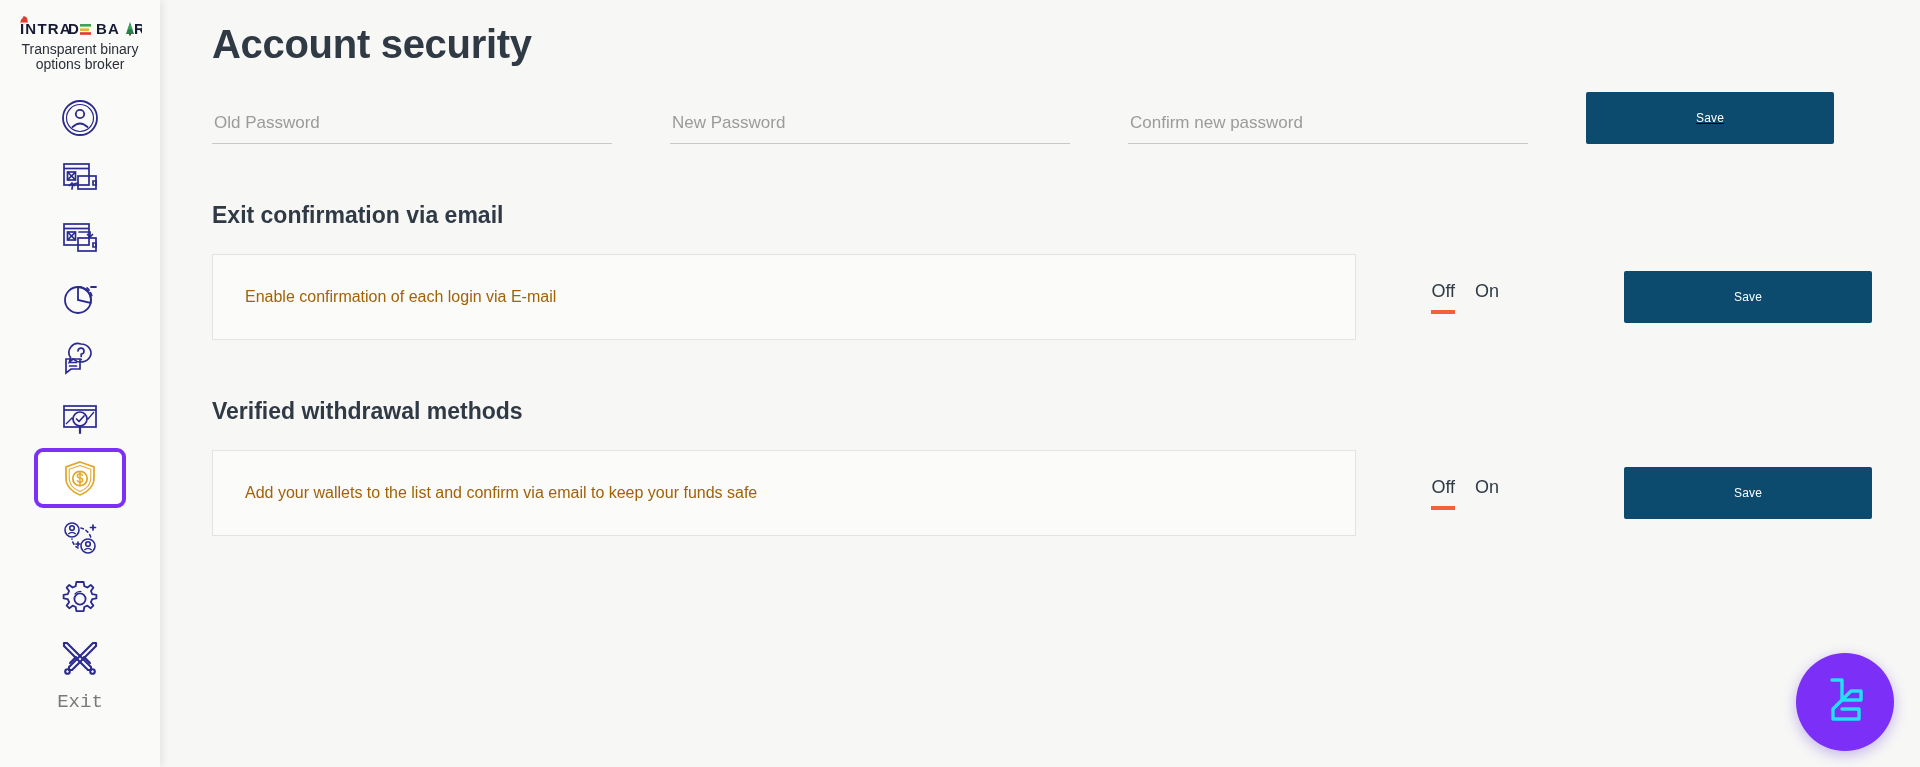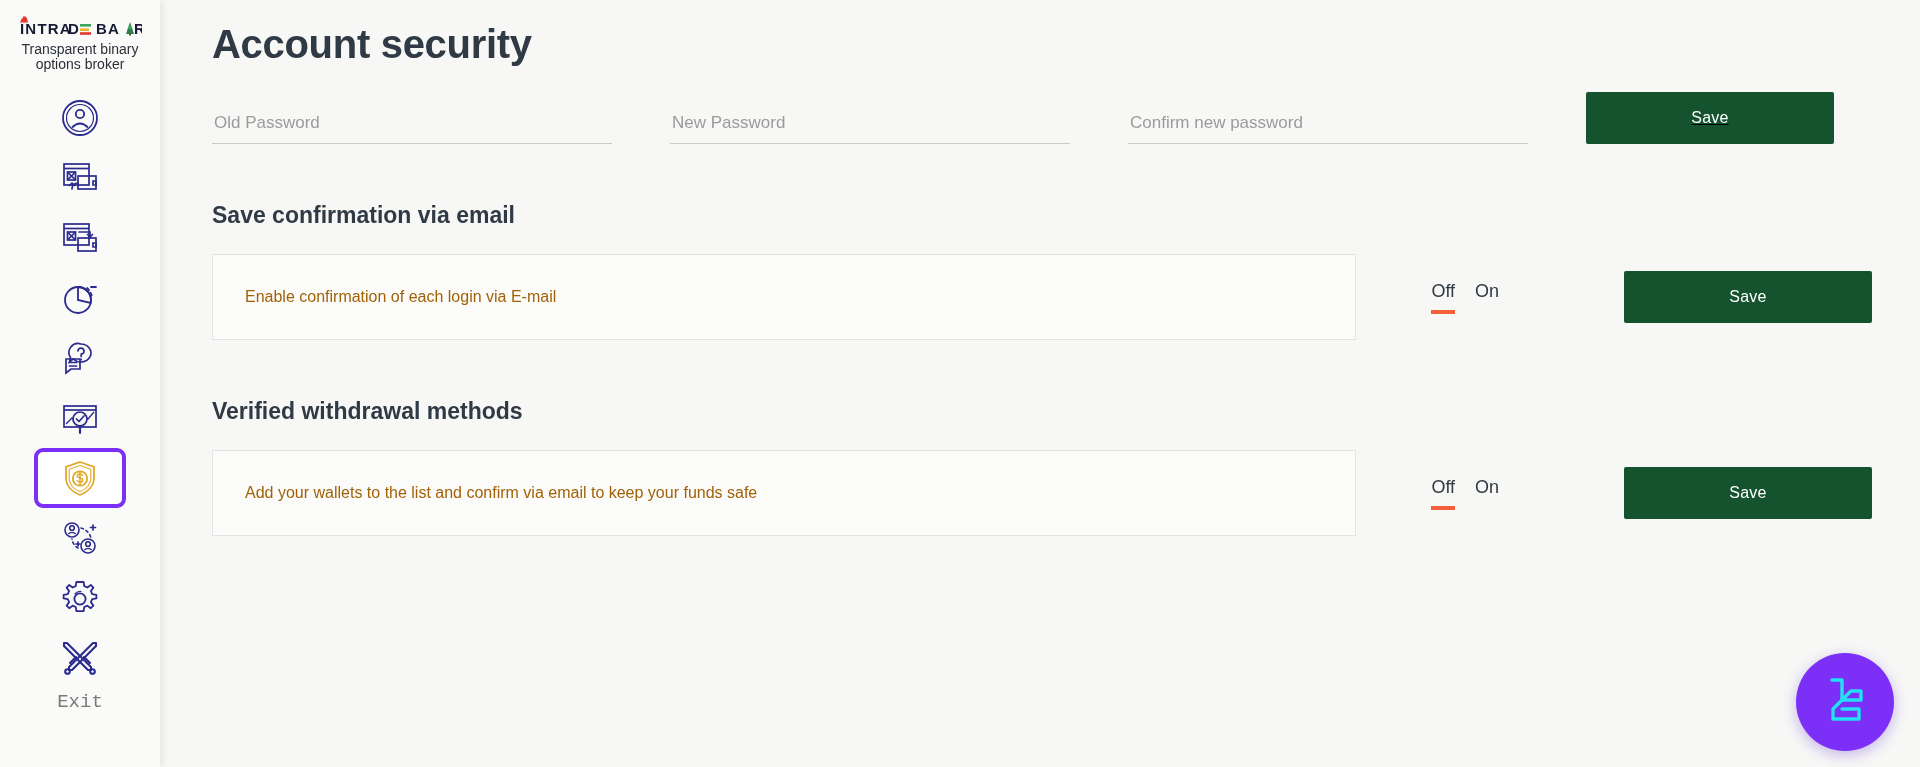--- a/index.html
+++ b/index.html
@@ -141,25 +141,25 @@
     font-family: "Liberation Sans", sans-serif;
     color: #3a3a3a;
     padding: 4px 2px 10px 2px;
     outline: none;
   }
   .pwd-field input::placeholder { color: #9b9b9b; }
 
   .btn-save {
     width: 248px;
     height: 52px;
-    background: #14532d;
+    background: #0c4a6e;
     border: none;
     border-radius: 2px;
     color: #ffffff;
-    font-size: 16px;
+    font-size: 12px;
     font-family: "Liberation Sans", sans-serif;
     cursor: pointer;
     letter-spacing: 0.2px;
   }
 
   
   .sec-block { margin-top: 56px; }
   .sec-row {
     margin-top: 24px;
     display: flex;
@@ -415,21 +415,21 @@
           <input type="password" placeholder="New Password" style="">
         </div>
         <div class="pwd-field">
           <input type="password" placeholder="Confirm new password" style="">
         </div>
         <button class="btn-save">Save</button>
       </div>
     </section>
 
     <section class="sec-block">
-      <h2 class="section-title">Save confirmation via email</h2>
+      <h2 class="section-title">Exit confirmation via email</h2>
       <div class="sec-row">
         <div class="sec-card">
           <span class="sec-card-text">Enable confirmation of each login via E-mail</span>
         </div>
         <div class="toggle">
           <span class="toggle-opt selected">Off</span>
           <span class="toggle-opt">On</span>
         </div>
         <div class="sec-save-wrap">
           <button class="btn-save">Save</button>

